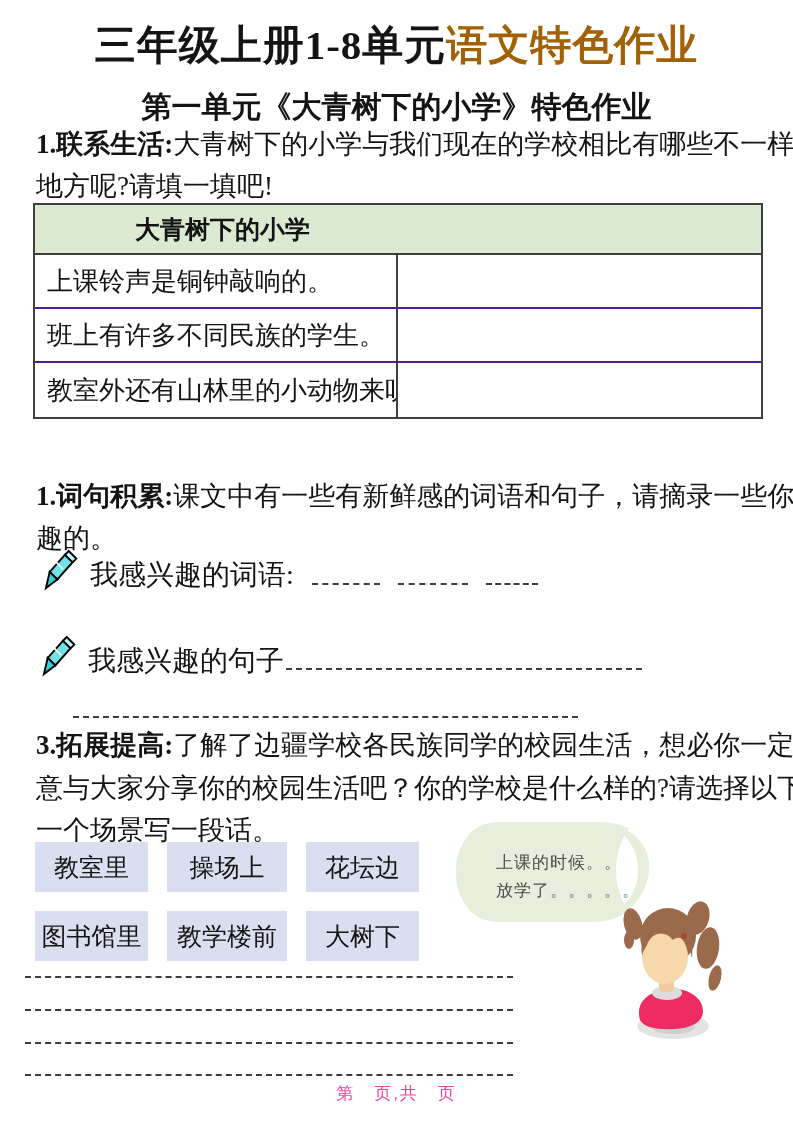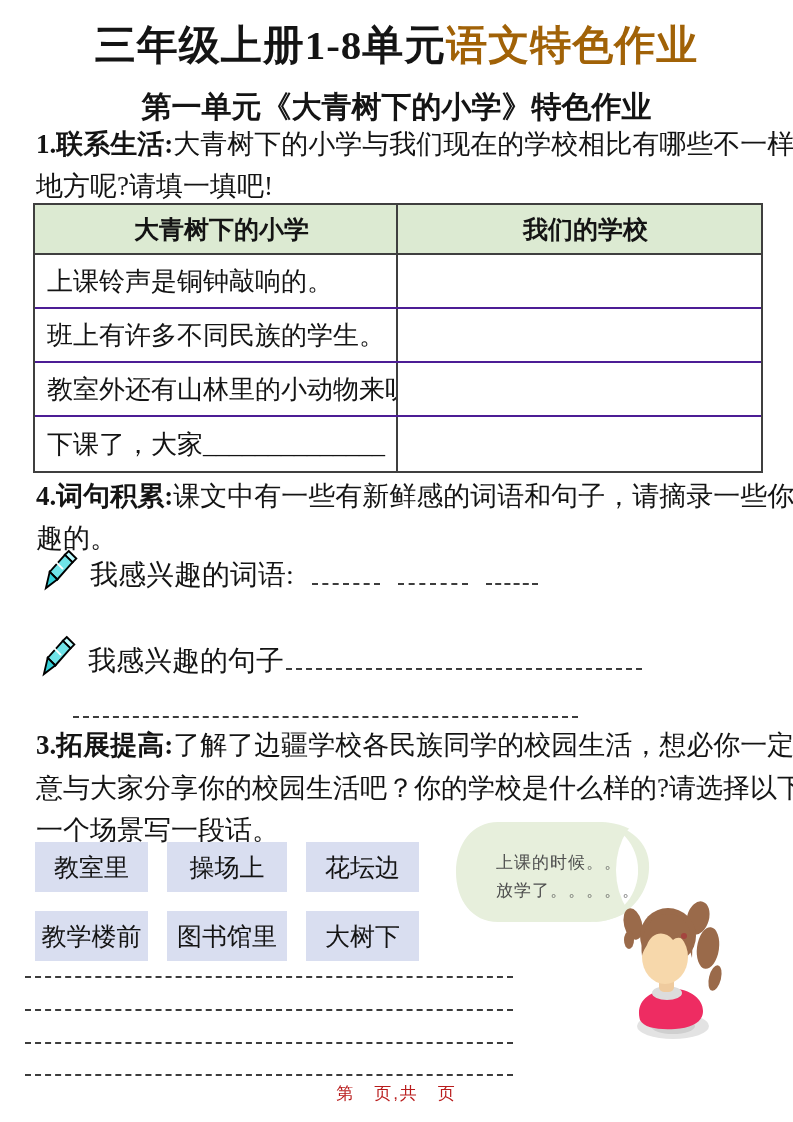--- a/index.html
+++ b/index.html
@@ -62,21 +62,21 @@
   .scene-table > div {
     background:#d9def0; display:flex; align-items:center; justify-content:center;
     font-size:25px; white-space:nowrap;
   }
 
   .bubble { position:absolute; left:452px; top:816px; }
   .girl { position:absolute; left:618px; top:896px; }
 
   .footer {
     position:absolute; top:1082px; left:0; width:100%; text-align:center;
-    font-size:17px; color:#b91c1c; letter-spacing:2px;
+    font-size:17px; color:#ec4899; letter-spacing:2px;
     font-family:"Liberation Sans","DejaVu Sans",sans-serif;
   }
 </style>
 </head>
 <body>
 
 <div class="page">
 
   <div class="title">
     <span>三年级上册1-8单元</span><span class="red">语文特色作业</span>
@@ -84,42 +84,37 @@
   <div class="subtitle">第一单元《大青树下的小学》特色作业</div>
 
   <div class="line" style="top:126px;">
     <b>1.联系生活:</b><span>大青树下的小学与我们现在的学校相比有哪些不一样的</span>
   </div>
   <div class="line" style="top:168px;">地方呢?请填一填吧!</div>
 
   <div class="table1">
     <div class="t1-row t1-head">
       <div>大青树下的小学</div>
-      <div>我们的学校</div>
     </div>
     <div class="t1-row t1-body">
       <div>上课铃声是铜钟敲响的。</div>
       <div></div>
     </div>
     <div class="t1-row t1-body">
       <div>班上有许多不同民族的学生。</div>
       <div></div>
     </div>
     <div class="t1-row t1-body">
       <div>教室外还有山林里的小动物来听课。</div>
       <div></div>
     </div>
-    <div class="t1-row t1-body">
-      <div>下课了，大家______________</div>
-      <div></div>
-    </div>
   </div>
 
   <div class="line" style="top:478px;">
-    <b>4.词句积累:</b><span>课文中有一些有新鲜感的词语和句子，请摘录一些你感兴</span>
+    <b>1.词句积累:</b><span>课文中有一些有新鲜感的词语和句子，请摘录一些你感兴</span>
   </div>
   <div class="line" style="top:520px;">趣的。</div>
 
   <div class="pencil-row" style="left:44px; top:546px; width:510px; height:46px;">
     <svg width="38" height="44" viewBox="0 0 40 46">
       <polygon points="26,3 34,11 30,15 22,7" fill="#bdfcff" stroke="#000" stroke-width="2"></polygon>
       <polygon points="22,7 30,15 14,33 6,25" fill="#6fe3e8" stroke="#000" stroke-width="2"></polygon>
       <polygon points="6,25 14,33 2,42" fill="#35d0d8" stroke="#000" stroke-width="2"></polygon>
       <line x1="12" y1="14" x2="20" y2="22" stroke="#ffffff" stroke-width="2"></line>
     </svg>
@@ -144,22 +139,22 @@
   <div class="line" style="top:727px;">
     <b>3.拓展提高:</b><span>了解了边疆学校各民族同学的校园生活，想必你一定也愿</span>
   </div>
   <div class="line" style="top:770px;">意与大家分享你的校园生活吧？你的学校是什么样的?请选择以下的</div>
   <div class="line" style="top:812px;">一个场景写一段话。</div>
 
   <div class="scene-table">
     <div>教室里</div>
     <div>操场上</div>
     <div>花坛边</div>
+    <div>图书馆里</div>
     <div>教学楼前</div>
-    <div>图书馆里</div>
     <div>大树下</div>
   </div>
 
   <svg class="bubble" width="244" height="122" viewBox="0 0 244 122">
     <path d="M190,10 C224,24 230,62 206,108 C234,92 246,58 234,32 C226,14 206,6 190,10 Z" fill="#e7efdc"></path>
     <path d="M46,6 L150,6 C190,8 208,36 200,62 C192,90 168,106 138,106 L46,106 C20,106 4,84 4,56 C4,28 20,6 46,6 Z" fill="#e7efdc"></path>
     <ellipse cx="202" cy="54" rx="38" ry="55" fill="#ffffff"></ellipse>
     <path d="M150,6 C186,12 202,34 196,62 C190,88 168,106 140,106 C168,100 184,82 186,58 C188,34 172,12 150,6 Z" fill="#e7efdc"></path>
     <text x="44" y="52" font-size="17" fill="#4d4d4d" letter-spacing="1">上课的时候。。</text>
     <text x="44" y="80" font-size="17" fill="#4d4d4d" letter-spacing="1">放学了。。。。。</text>

